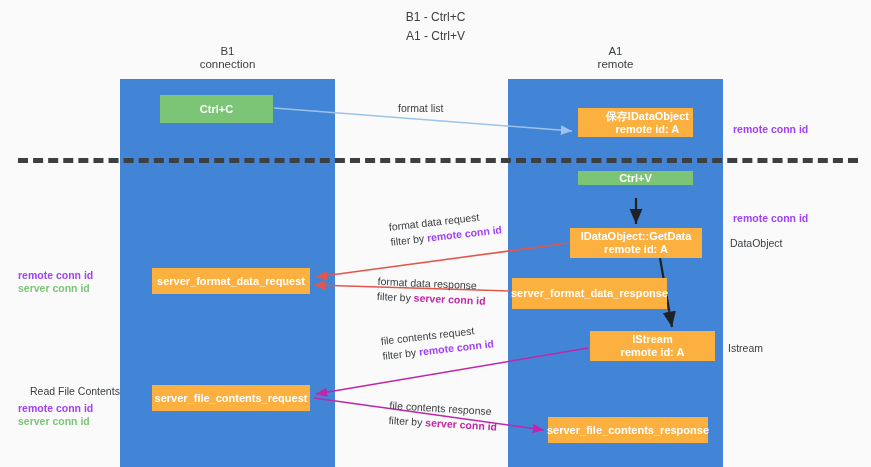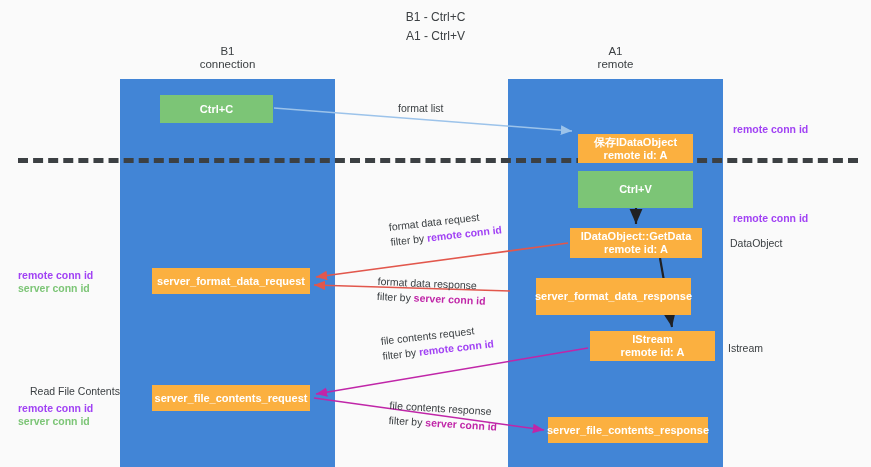--- a/index.html
+++ b/index.html
@@ -45,25 +45,25 @@
     display:flex;align-items:center;justify-content:center;
     text-align:center;color:#ffffff;font-size:11px;line-height:13px;
     box-sizing:border-box;padding:2px 4px;font-weight:bold;
   }
   .node.green{background:#7cc576;}
   .node.orange{background:#fbb040;}
   .node .inner{display:block;}
   .node .inner span{display:block;}
 
   #n-ctrlc{left:160px;top:95px;width:113px;height:28px;}
-  #n-save{left:578px;top:134px;width:115px;height:29px;}
-  #n-ctrlv{left:578px;top:171px;width:115px;height:37px;}
+  #n-save{left:578px;top:108px;width:115px;height:29px;justify-content:flex-end;}
+  #n-ctrlv{left:578px;top:171px;width:115px;height:14px;}
   #n-getdata{left:570px;top:228px;width:132px;height:30px;}
   #n-sfdreq{left:152px;top:268px;width:158px;height:26px;}
-  #n-sfdresp{left:512px;top:278px;width:155px;height:37px;margin-left:24px;}
+  #n-sfdresp{left:512px;top:278px;width:155px;height:31px;}
   #n-istream{left:590px;top:331px;width:125px;height:30px;}
   #n-sfcreq{left:152px;top:385px;width:158px;height:26px;}
   #n-sfcresp{left:548px;top:417px;width:160px;height:26px;}
 
   
   .lbl{position:absolute;font-size:10.5px;line-height:13px;white-space:nowrap;}
   .lbl.plain{color:#3c4043;}
   .lbl.remote{color:#a142f4;font-weight:bold;}
   .lbl.server-green{color:#7cc576;font-weight:bold;}
 

